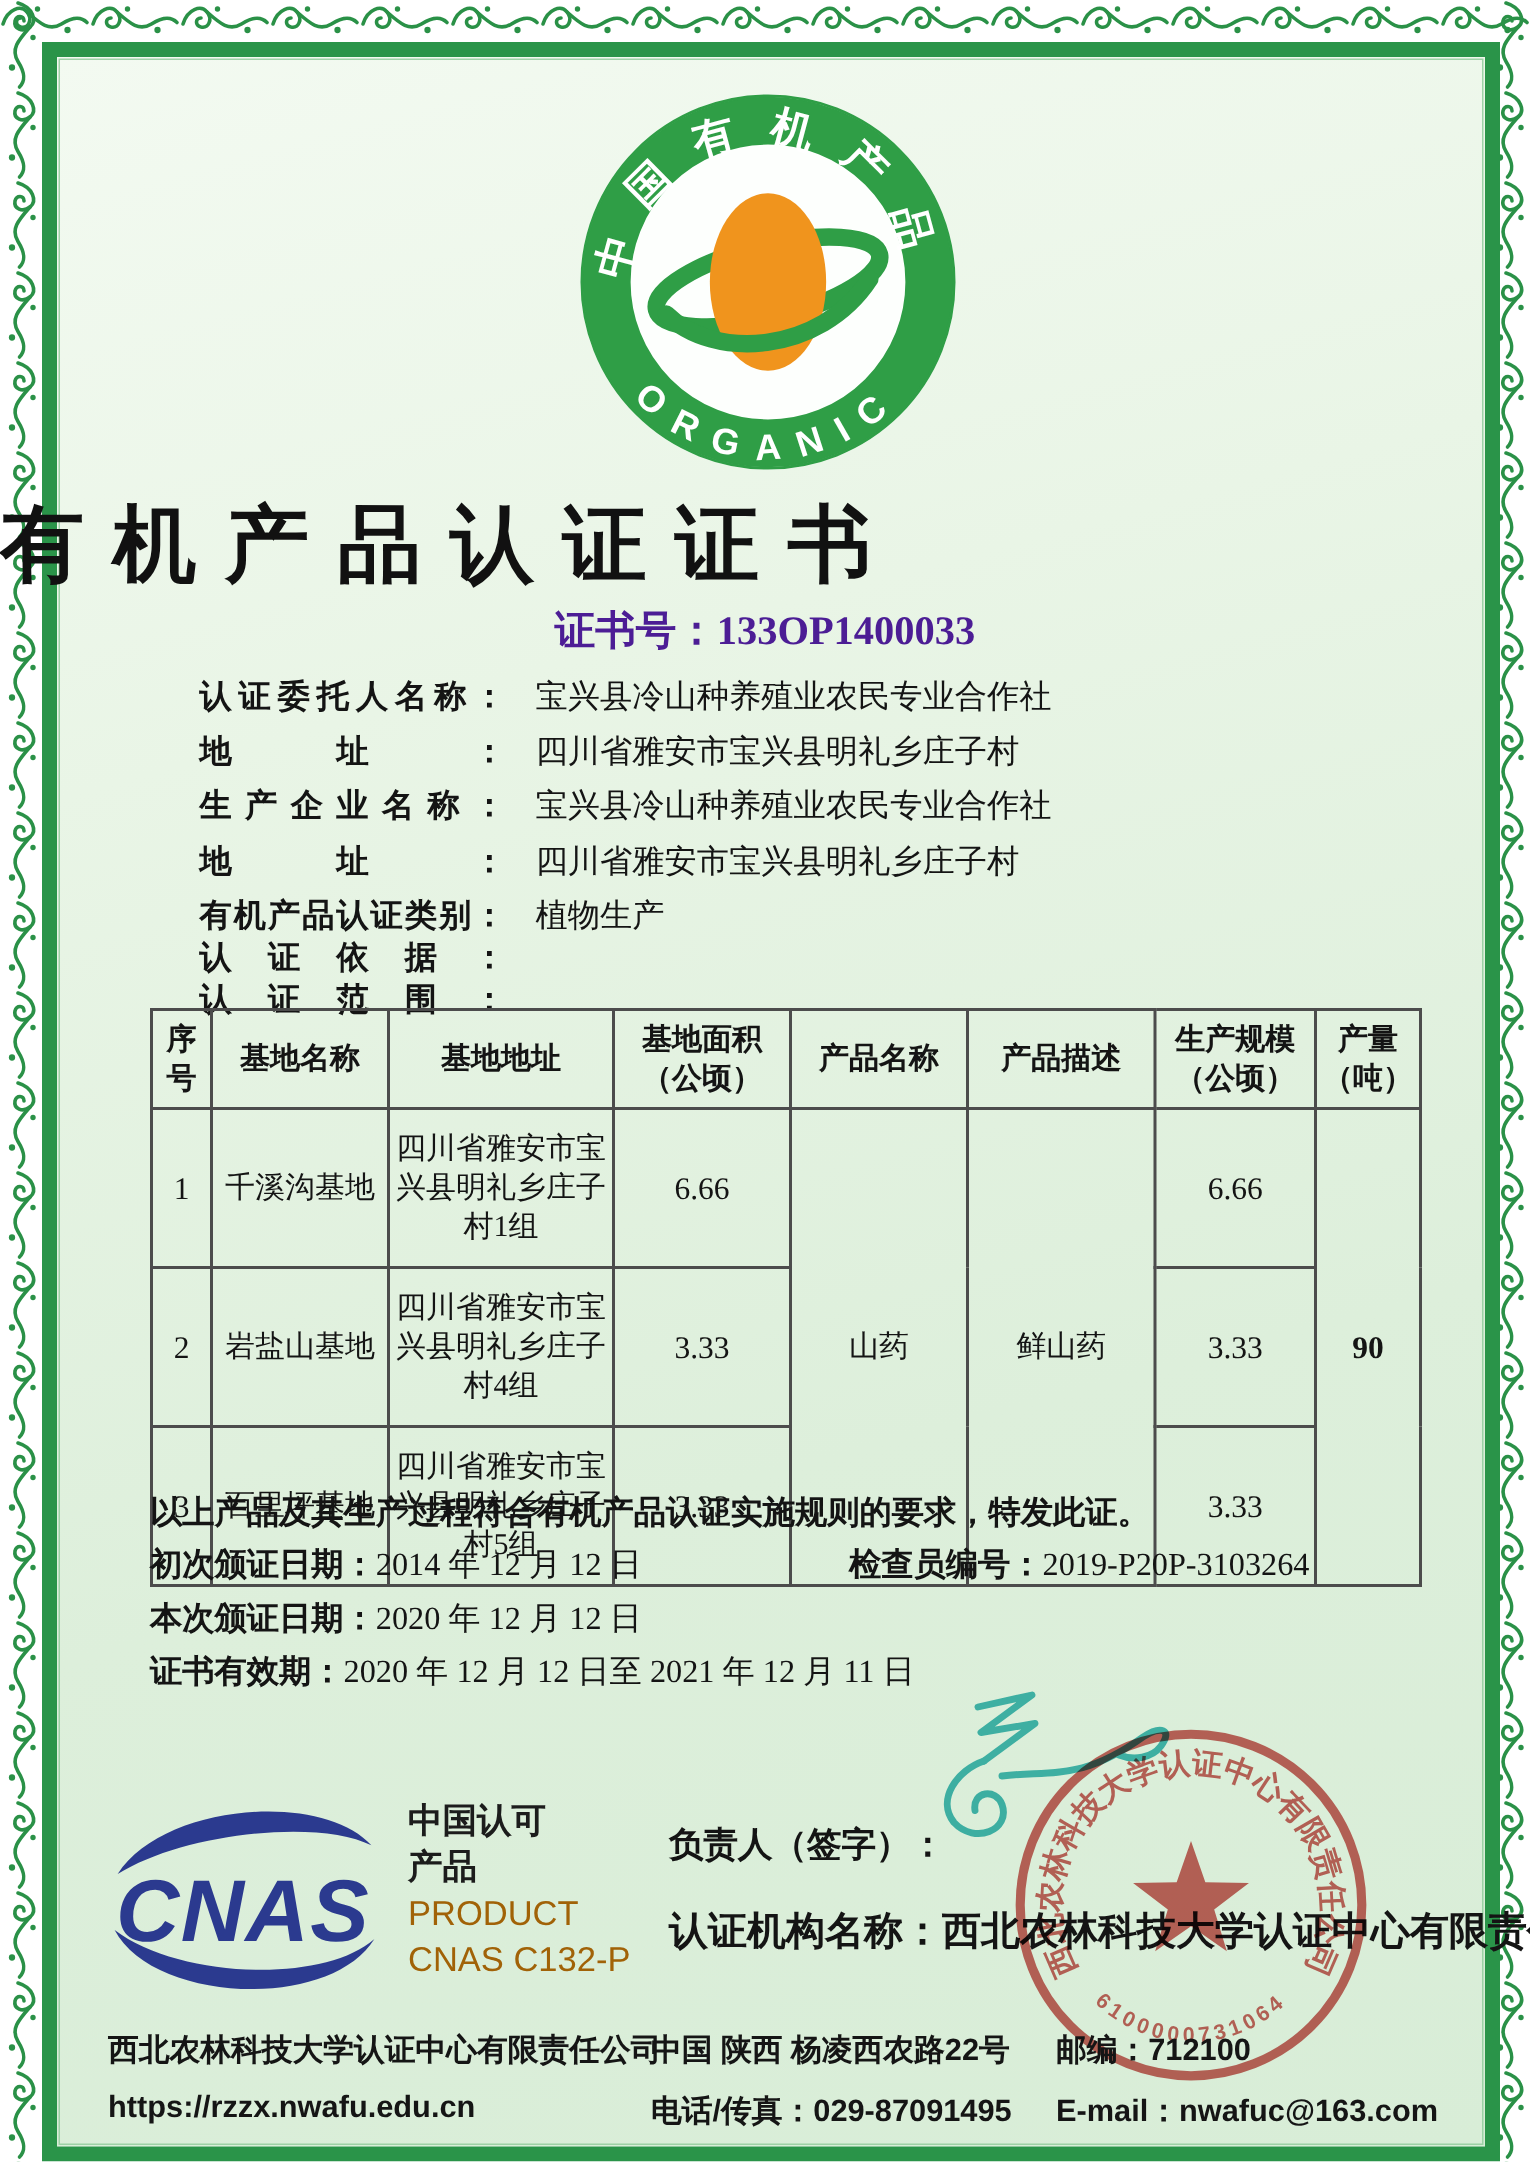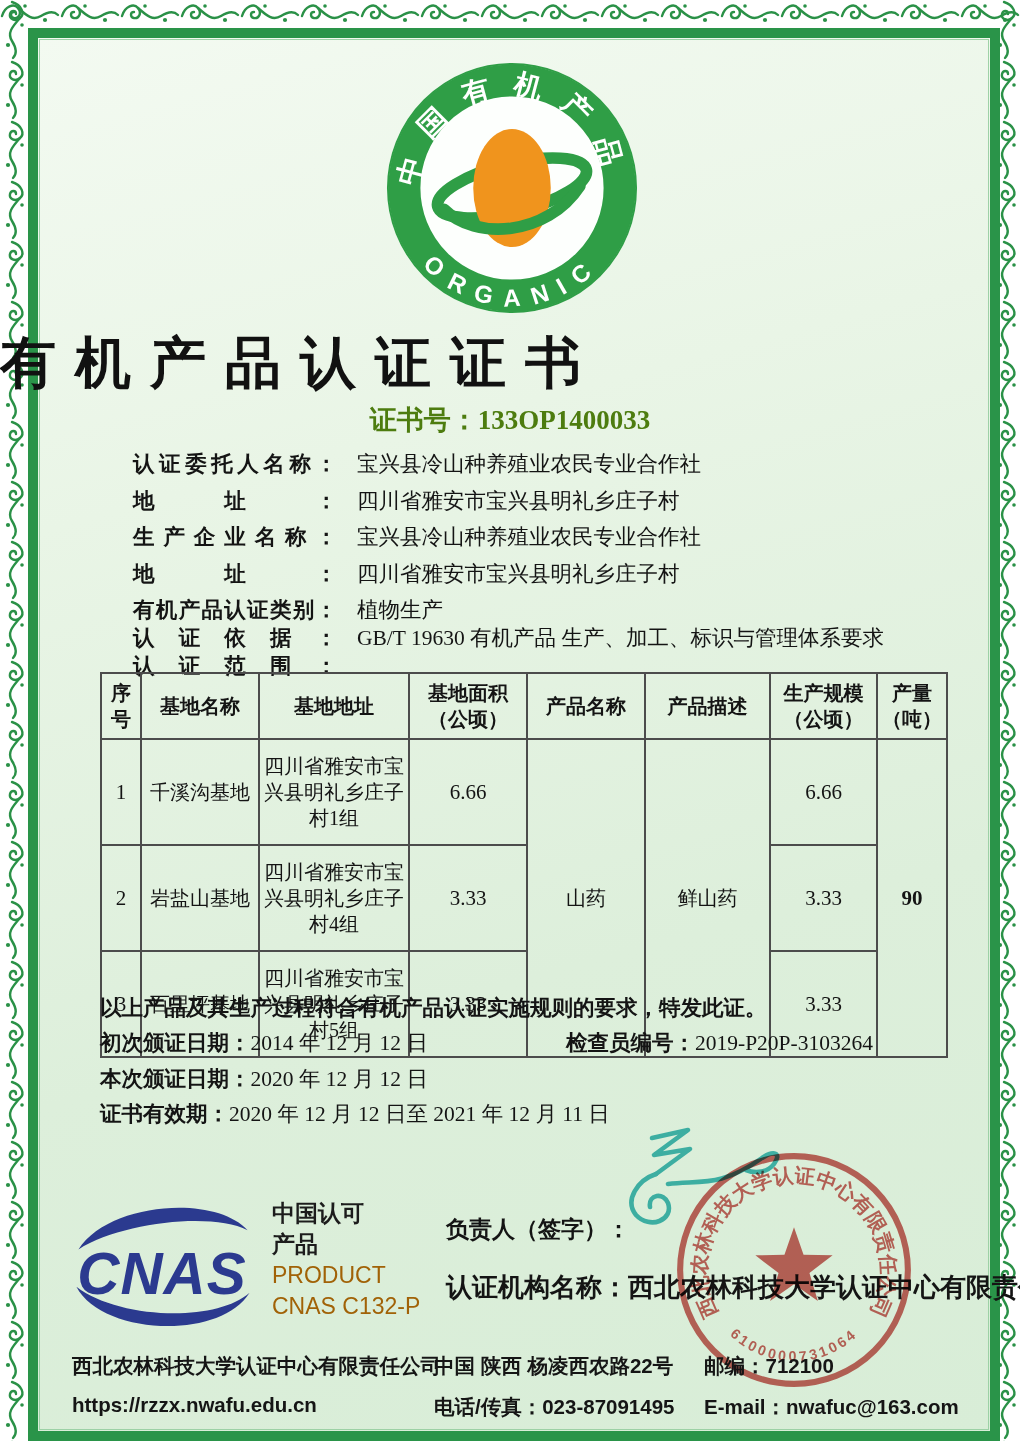--- a/index.html
+++ b/index.html
@@ -18,21 +18,21 @@
   .frame{position:absolute;left:28px;top:28px;width:952px;height:1393px;
          border:10px solid #2a9449;
          background:linear-gradient(165deg,#f3faf1 0%,#e9f5e6 30%,#ddefdb 65%,#d8edd7 100%);}
   .frame::after{content:"";position:absolute;inset:1px;border:1px solid rgba(150,205,160,.9);pointer-events:none;}
 
   .abs{position:absolute;}
 
   .title{left:0;top:326px;width:1020px;text-align:left;
          font-family:"Liberation Sans","DejaVu Sans",sans-serif;
          font-weight:900;font-size:56px;letter-spacing:19px;color:#111;}
-  .certno{left:0;top:402px;width:1020px;text-align:center;font-weight:700;font-size:27px;color:#4d7c0f;}
+  .certno{left:0;top:402px;width:1020px;text-align:center;font-weight:700;font-size:27px;color:#4c1d95;}
 
   .info{left:133px;top:449px;width:760px;font-size:21.5px;}
   .info-line{height:36.5px;display:flex;align-items:flex-start;}
   .info-line.tight{height:28px;}
   .ilbl{display:inline-block;width:204px;font-weight:700;text-align:justify;text-align-last:justify;white-space:nowrap;}
   .ival{margin-left:20px;font-weight:500;white-space:nowrap;}
 
   table.basetab{position:absolute;left:100px;top:672px;width:846px;border-collapse:collapse;
                 font-size:20px;color:#141414;table-layout:fixed;}
   .basetab th,.basetab td{border:2px solid #4c4c4c;text-align:center;vertical-align:middle;
@@ -195,21 +195,20 @@
     <div class="info-line">
       <span class="ilbl">地址：</span>
       <span class="ival">四川省雅安市宝兴县明礼乡庄子村</span>
     </div>
     <div class="info-line tight">
       <span class="ilbl">有机产品认证类别：</span>
       <span class="ival">植物生产</span>
     </div>
     <div class="info-line tight">
       <span class="ilbl">认证依据：</span>
-      <span class="ival">GB/T 19630 有机产品 生产、加工、标识与管理体系要求</span>
     </div>
     <div class="info-line tight">
       <span class="ilbl">认证范围：</span>
       <span class="ival"></span>
     </div>
   </div>
 
   <table class="basetab">
     <colgroup>
       <col style="width:40px">
@@ -313,17 +312,17 @@
     <text font-size="14" font-weight="600" fill="#c5443f" letter-spacing="3" font-family="Liberation Sans, DejaVu Sans, sans-serif">
       <textPath href="#seal-num" startOffset="50%" text-anchor="middle">6100000731064</textPath>
     </text>
   </svg>
 
   <div class="abs footer">
     <div>西北农林科技大学认证中心有限责任公司</div>
     <div>中国 陕西 杨凌西农路22号</div>
     <div>邮编：712100</div>
     <div>https://rzzx.nwafu.edu.cn</div>
-    <div>电话/传真：023-87091495</div>
+    <div>电话/传真：029-87091495</div>
     <div>E-mail：nwafuc@163.com</div>
   </div>
 
 </div>
 
 </body></html>

